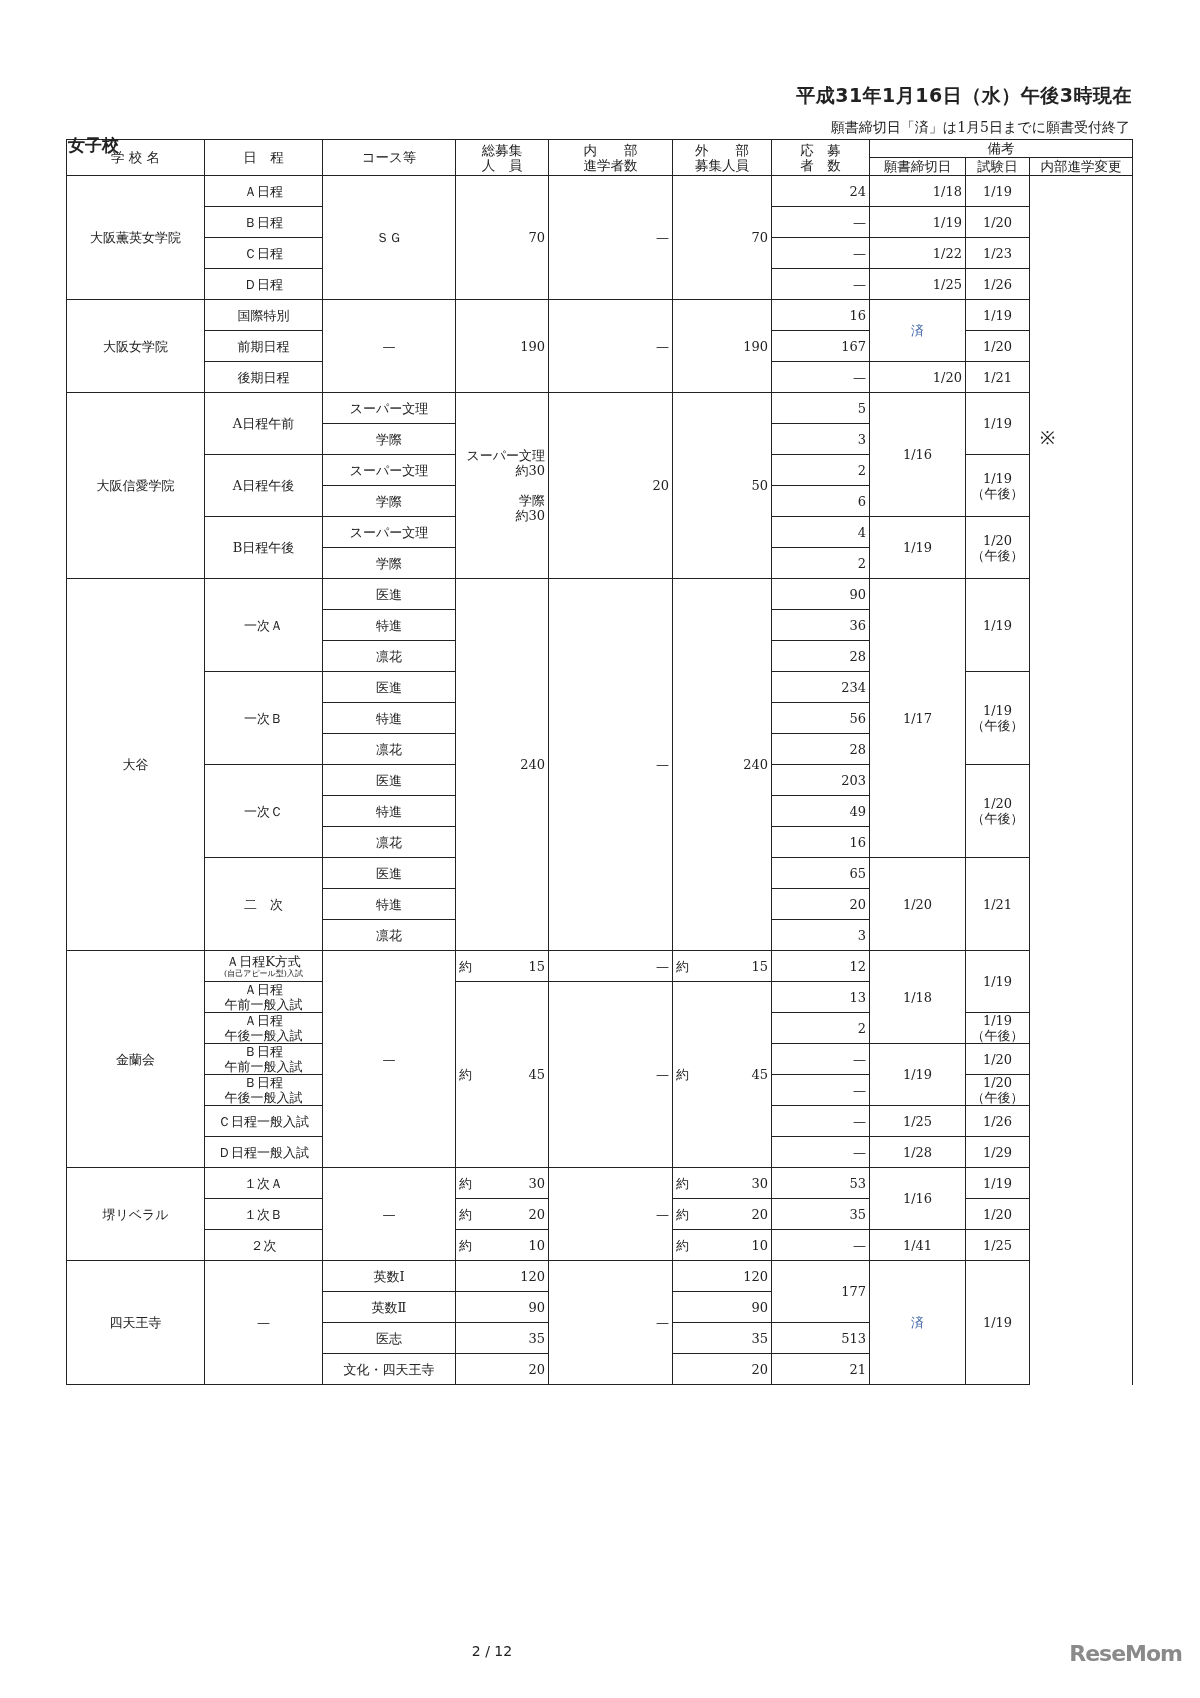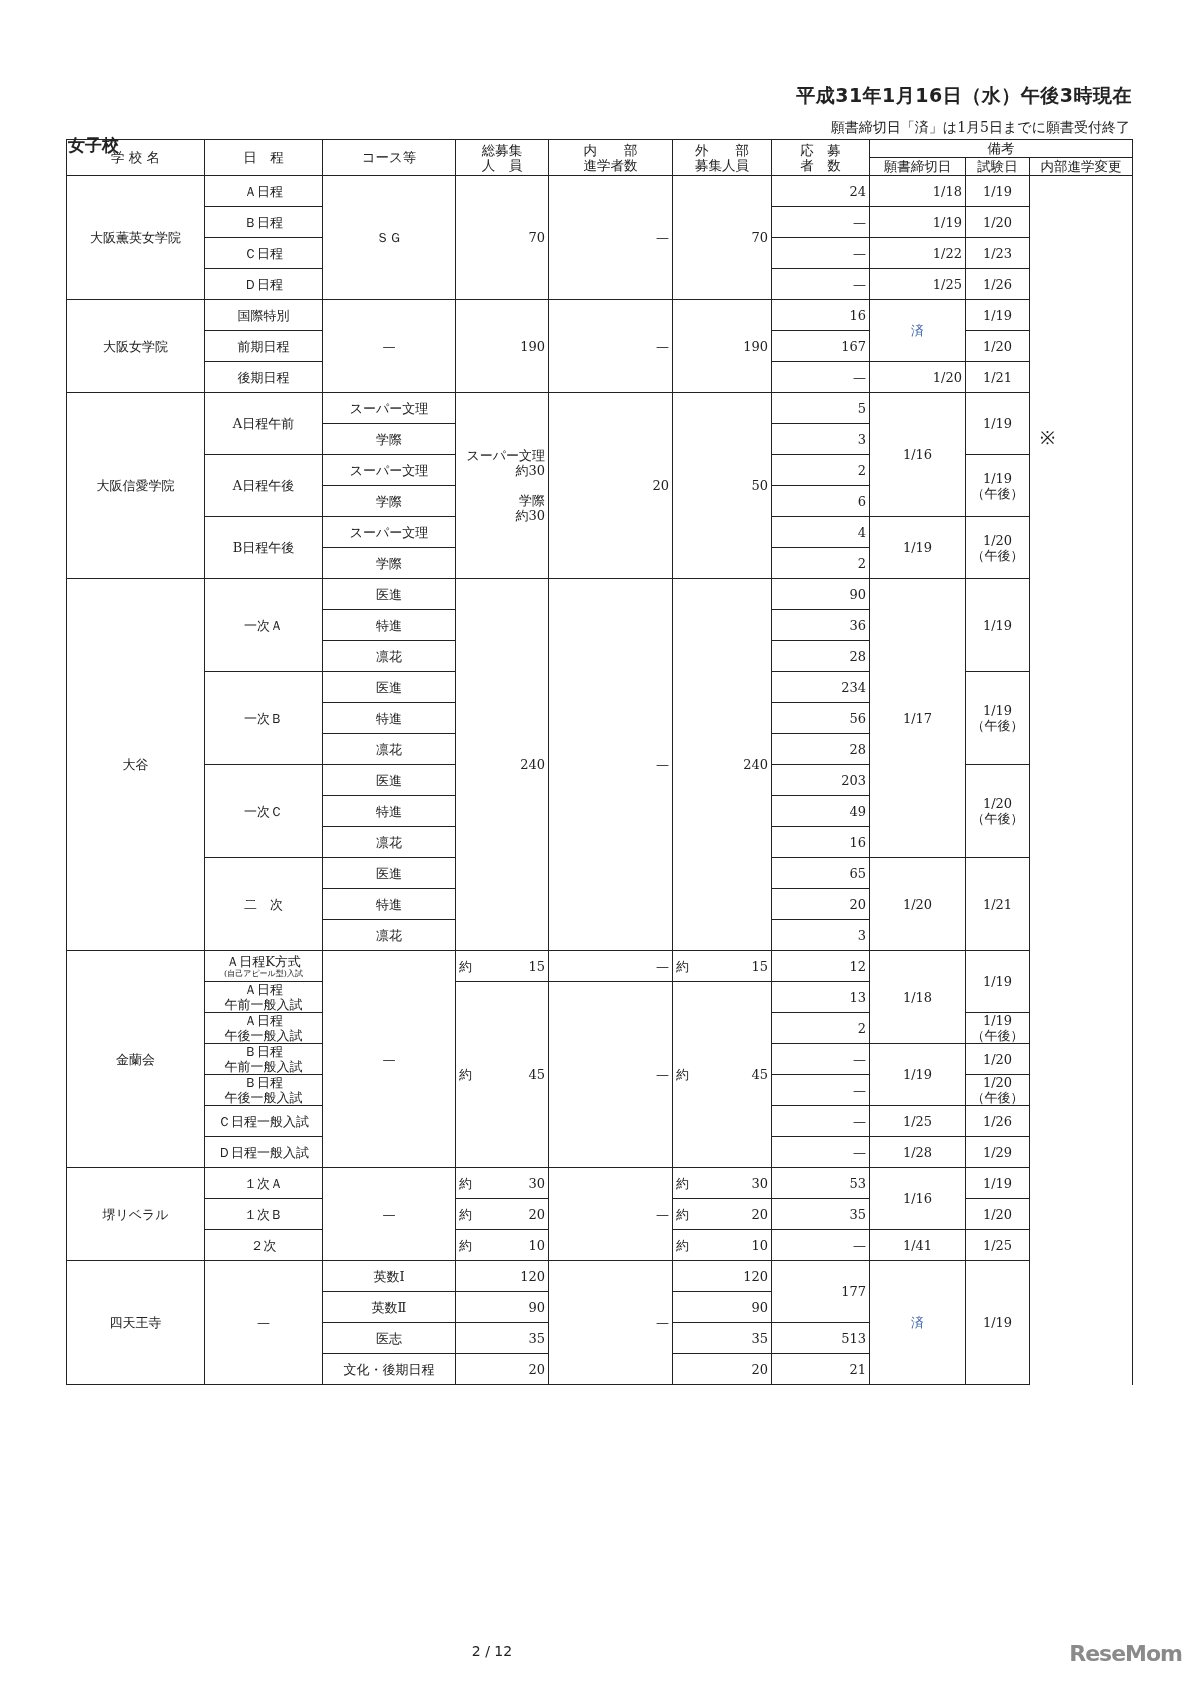--- a/index.html
+++ b/index.html
@@ -356,21 +356,21 @@
         <td class="r">90</td>
         <td class="r">90</td>
       </tr>
   <tr>
         <td>医志</td>
         <td class="r">35</td>
         <td class="r">35</td>
         <td class="r">513</td>
       </tr>
   <tr>
-        <td>文化・後期日程</td>
+        <td>文化・四天王寺</td>
         <td class="r">20</td>
         <td class="r">20</td>
         <td class="r">21</td>
       </tr>
 </tbody>
   </table>
 
 <div class="mark">※</div>
 
 <div class="footer">2 / 12</div>

